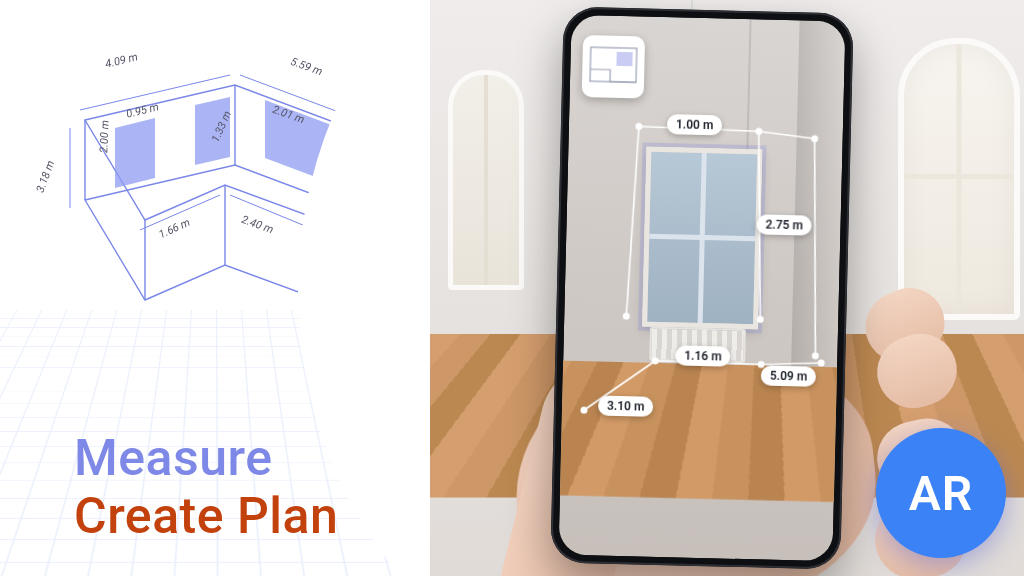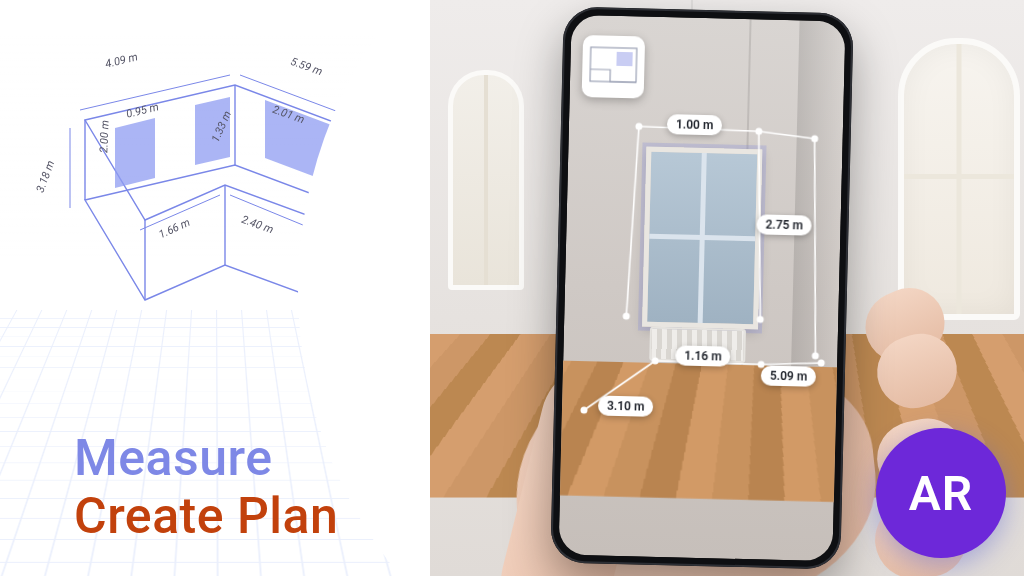--- a/index.html
+++ b/index.html
@@ -307,21 +307,21 @@
     letter-spacing: .5px;
   }
 
   
   .ar-badge {
     position: absolute;
     right: 18px;
     bottom: 18px;
     width: 130px;
     height: 130px;
-    background: #6d28d9;
+    background: #3b82f6;
     border-radius: 50%;
     display: flex;
     align-items: center;
     justify-content: center;
     box-shadow: 0 8px 26px rgba(96,104,210,.45);
   }
   .ar-badge span {
     color: #fff;
     font-size: 48px;
     font-weight: 600;

